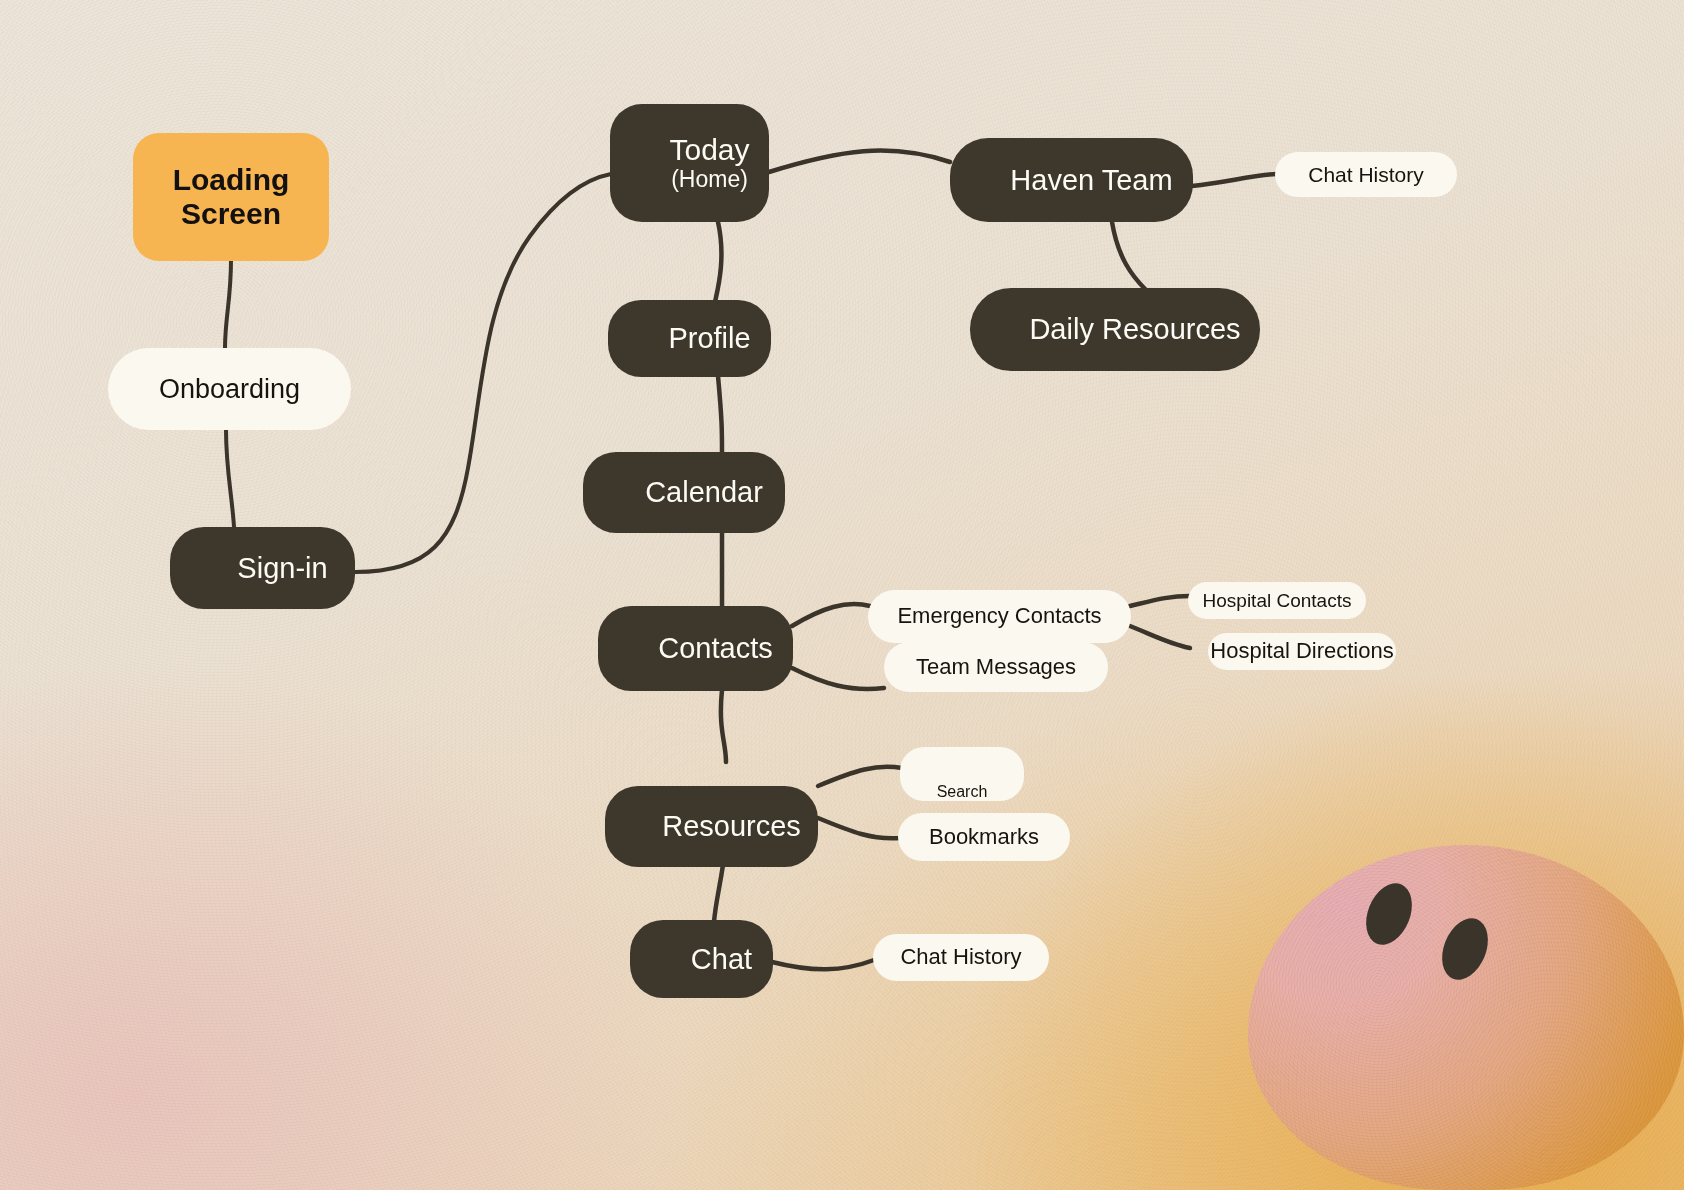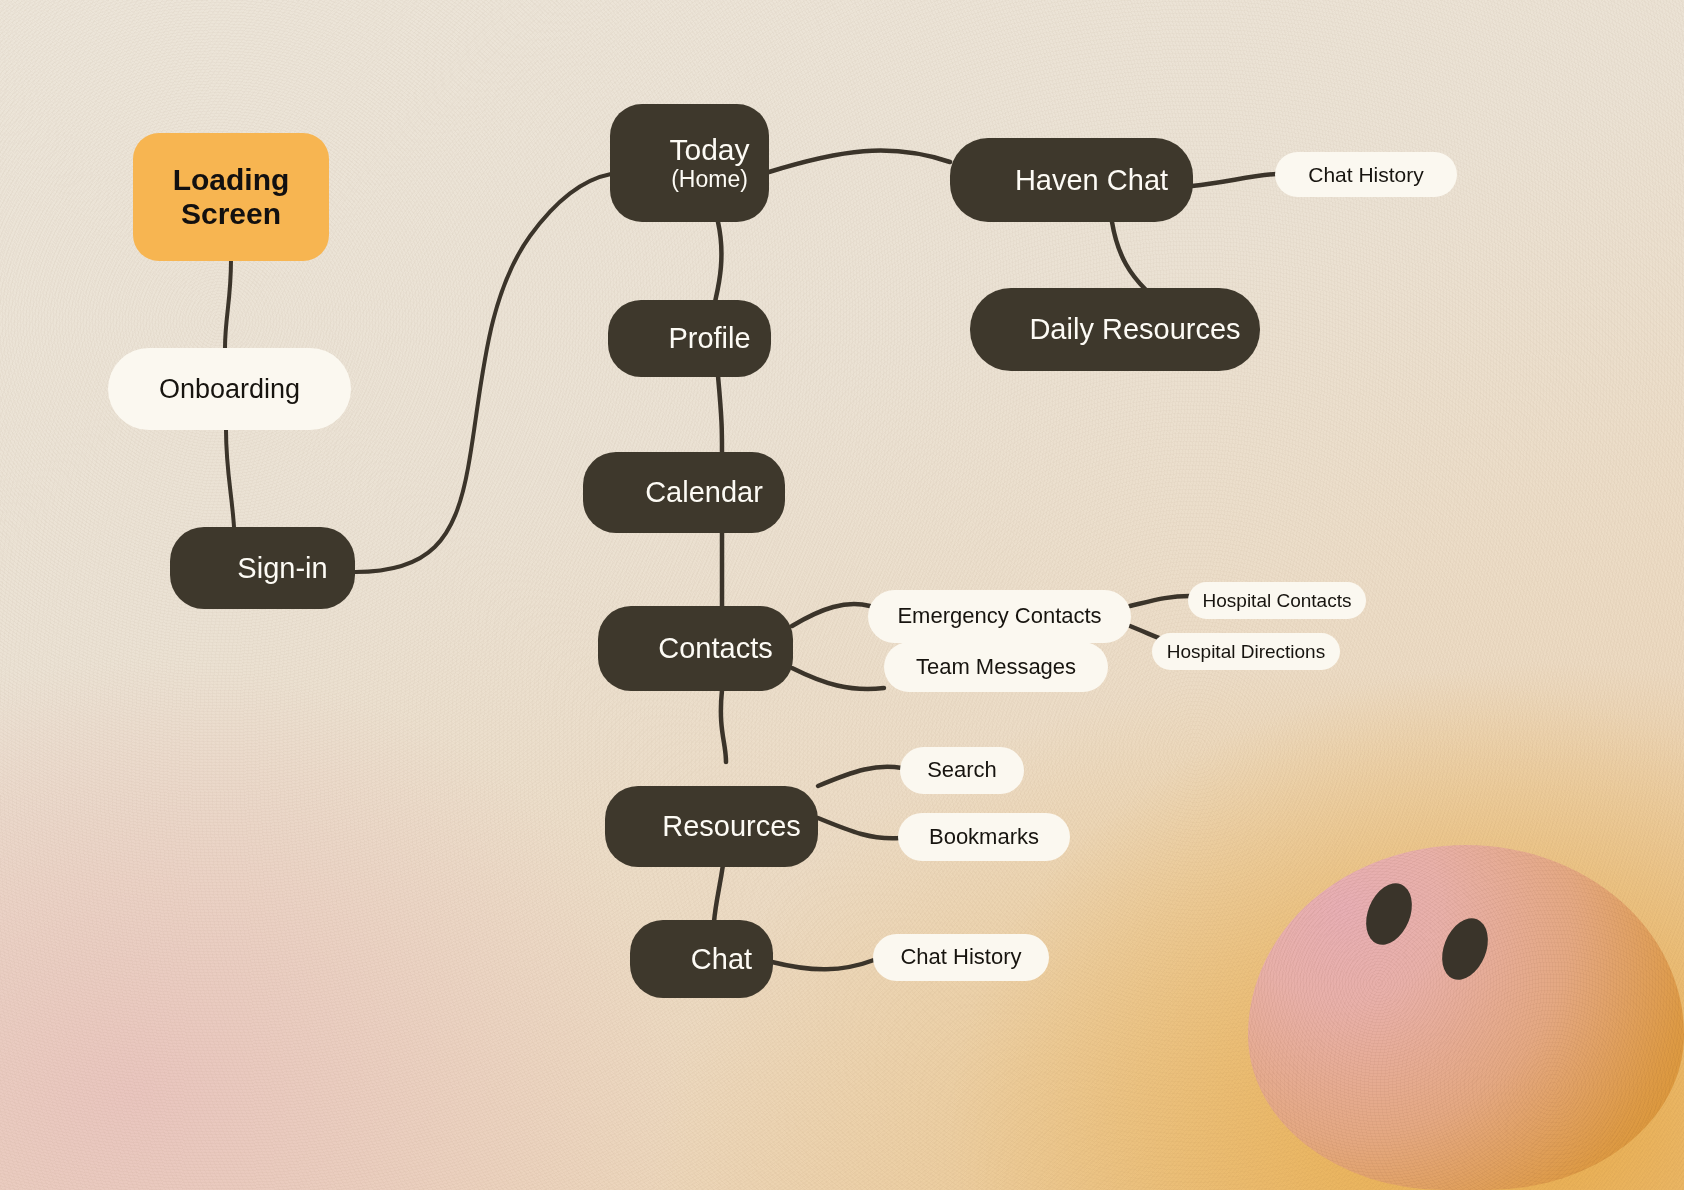--- a/index.html
+++ b/index.html
@@ -139,21 +139,21 @@
 </div>
 
 <div class="node node-dark" style="left:610px;top:104px;width:159px;height:118px;border-radius:32px;font-size:30px;">
   <div>
     <span>Today</span>
     <span class="sub">(Home)</span>
   </div>
 </div>
 
 <div class="node node-dark" style="left:950px;top:138px;width:243px;height:84px;border-radius:38px;font-size:29px;">
-  <span>Haven Chat</span>
+  <span>Haven Team</span>
 </div>
 
 <div class="node node-light" style="left:1275px;top:152px;width:182px;height:45px;border-radius:23px;font-size:21px;">
   <span>Chat History</span>
 </div>
 
 <div class="node node-dark" style="left:970px;top:288px;width:290px;height:83px;border-radius:41px;font-size:29px;text-align:center;">
   <span>Daily Resources</span>
 </div>
 
@@ -174,29 +174,29 @@
 </div>
 
 <div class="node node-light" style="left:884px;top:642px;width:224px;height:50px;border-radius:25px;font-size:22px;">
   <span>Team Messages</span>
 </div>
 
 <div class="node node-light" style="left:1188px;top:582px;width:178px;height:37px;border-radius:19px;font-size:19px;">
   <span>Hospital Contacts</span>
 </div>
 
-<div class="node node-light" style="left:1152px;top:633px;width:188px;height:37px;border-radius:19px;font-size:19px;">
+<div class="node node-light" style="left:1208px;top:633px;width:188px;height:37px;border-radius:19px;font-size:22px;">
   <span>Hospital Directions</span>
 </div>
 
 <div class="node node-dark" style="left:605px;top:762px;width:213px;height:81px;border-radius:33px;font-size:29px;margin-top:24px;">
   <span>Resources</span>
 </div>
 
-<div class="node node-light" style="left:900px;top:747px;width:124px;height:47px;border-radius:24px;font-size:22px;">
+<div class="node node-light" style="left:900px;top:747px;width:124px;height:54px;border-radius:24px;font-size:16px;align-items:flex-end;">
   <span>Search</span>
 </div>
 
 <div class="node node-light" style="left:898px;top:813px;width:172px;height:48px;border-radius:24px;font-size:22px;">
   <span>Bookmarks</span>
 </div>
 
 <div class="node node-dark" style="left:630px;top:920px;width:143px;height:78px;border-radius:33px;font-size:29px;">
   <span>Chat</span>
 </div>

